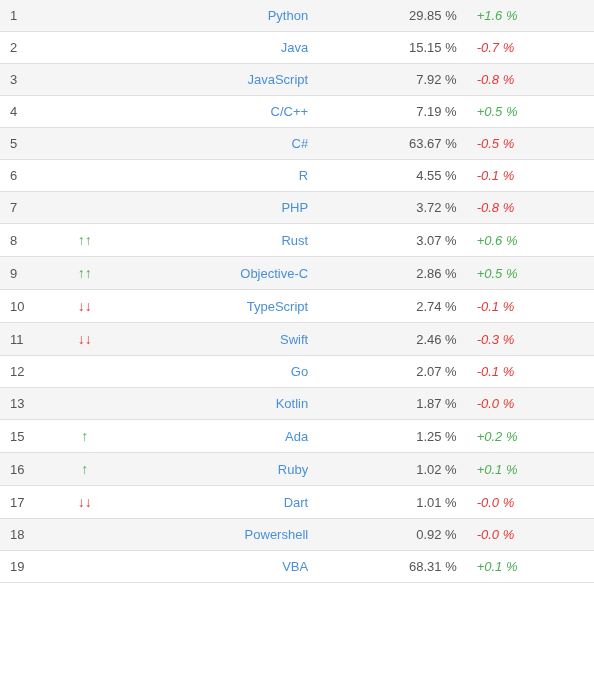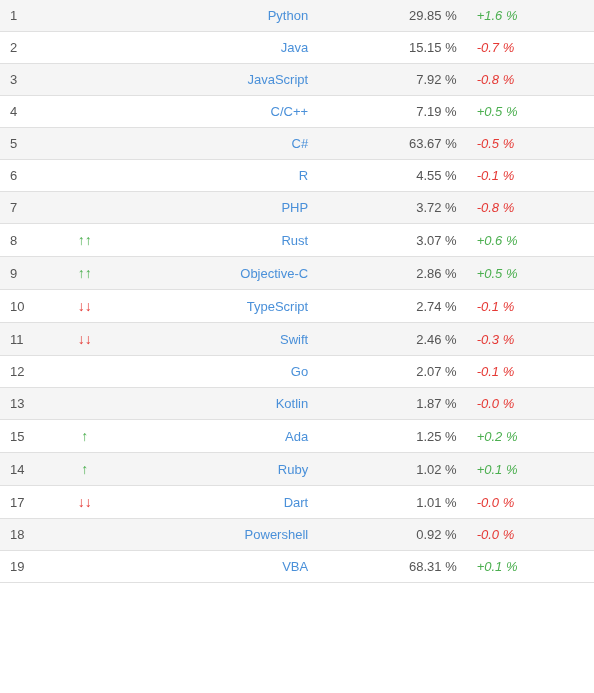--- a/index.html
+++ b/index.html
@@ -152,21 +152,21 @@
       <td class="col-change negative">-0.0 %</td>
     </tr>
       <tr>
       <td class="col-rank">15</td>
       <td class="col-trend"><span class="arrow-up">↑</span></td>
       <td class="col-lang">Ada</td>
       <td class="col-percent">1.25 %</td>
       <td class="col-change positive">+0.2 %</td>
     </tr>
       <tr>
-      <td class="col-rank">14</td>
+      <td class="col-rank">16</td>
       <td class="col-trend"><span class="arrow-up">↑</span></td>
       <td class="col-lang">Ruby</td>
       <td class="col-percent">1.02 %</td>
       <td class="col-change positive">+0.1 %</td>
     </tr>
       <tr>
       <td class="col-rank">17</td>
       <td class="col-trend"><span class="arrow-down">↓↓</span></td>
       <td class="col-lang">Dart</td>
       <td class="col-percent">1.01 %</td>

